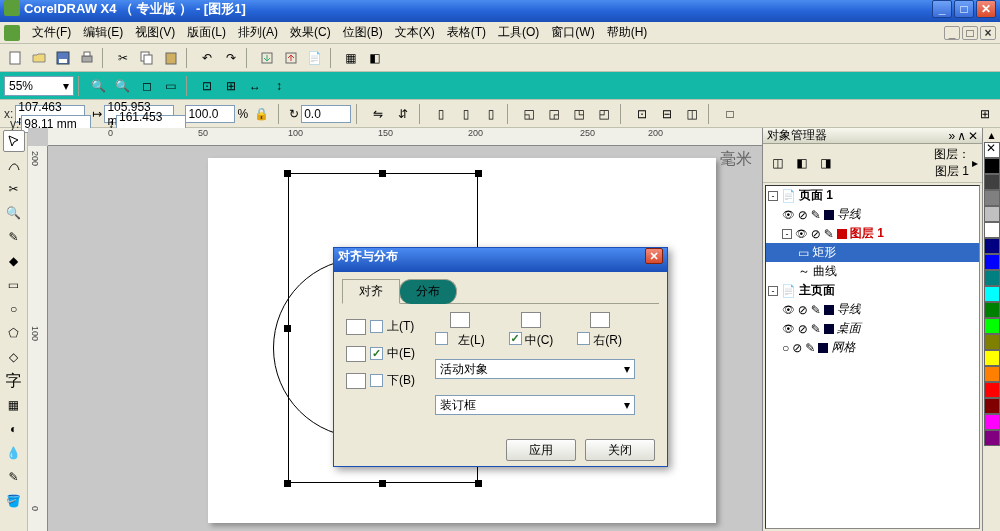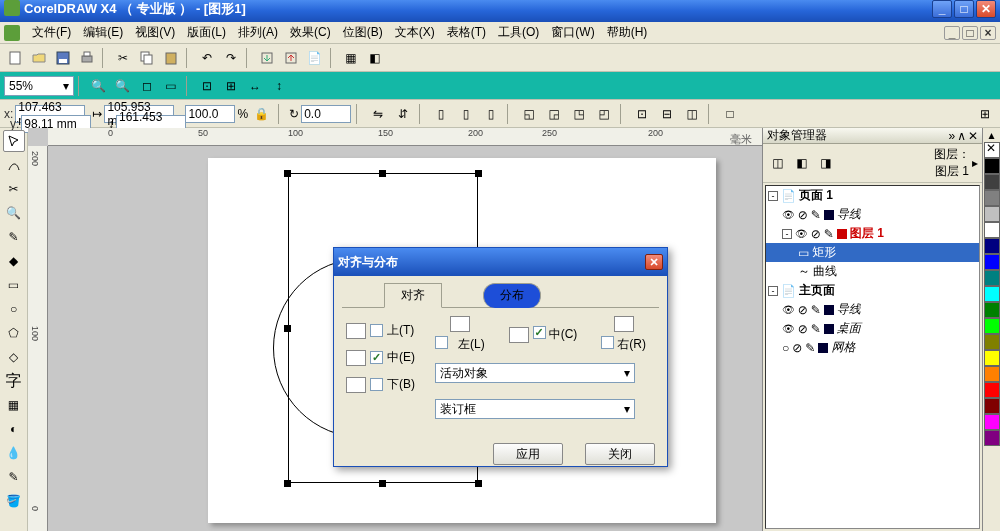--- a/index.html
+++ b/index.html
@@ -28,38 +28,38 @@
 .toolbox .tbtn{position:relative;}
 .canvas-wrap{flex:1;background:#c8c8c8;position:relative;overflow:hidden;}
 .ruler-h{position:absolute;top:0;left:20px;right:0;height:18px;background:#f0f0e8;border-bottom:1px solid #888;}
 .ruler-v{position:absolute;top:18px;left:0;width:20px;bottom:0;background:#f0f0e8;border-right:1px solid #888;}
 .ruler-h .tick{position:absolute;top:0;font-size:9px;color:#444;}
 .ruler-v .tick{position:absolute;left:2px;font-size:9px;color:#444;writing-mode:vertical-lr;}
 .page{position:absolute;top:30px;left:180px;width:508px;height:365px;background:#fff;box-shadow:3px 3px 5px rgba(0,0,0,0.3);}
 .rect-obj{position:absolute;top:45px;left:260px;width:190px;height:310px;border:1px solid #000;}
 .handle{position:absolute;width:7px;height:7px;background:#000;}
 .ellipse-obj{position:absolute;top:130px;left:245px;width:180px;height:180px;border:1px solid #000;border-radius:50%;}
-.canvas-label{position:absolute;top:4px;right:10px;font-size:11px;color:#666;}
+.canvas-label{position:absolute;top:21px;right:10px;font-size:16px;color:#666;}
 .dialog{position:absolute;top:247px;left:333px;width:335px;height:220px;background:#ece9d8;border:1px solid #1a4fb8;box-shadow:3px 3px 8px rgba(0,0,0,0.4);}
-.dialog-title{height:24px;background:linear-gradient(#4a8bf0,#1a4fb8);color:#fff;display:flex;align-items:center;padding:14px 4px;font-weight:bold;}
+.dialog-title{height:24px;background:linear-gradient(#4a8bf0,#1a4fb8);color:#fff;display:flex;padding:0 4px;font-weight:bold;}
 .dialog-title .dclose{margin-left:auto;width:18px;height:16px;background:linear-gradient(#f28b7a,#d84a2a);border:1px solid #802010;color:#fff;display:flex;align-items:center;justify-content:center;cursor:pointer;border-radius:2px;font-size:11px;}
 .dialog-body{padding:6px 8px;}
 .tabs{display:flex;border-bottom:1px solid #a0a090;}
-.tab{padding:3px 16px;border:1px solid #a0a090;border-bottom:none;background:#ece9d8;cursor:pointer;position:relative;top:1px;margin-right:-1px;margin-left:42px;}
+.tab{padding:3px 16px;border:1px solid #a0a090;border-bottom:none;background:#ece9d8;cursor:pointer;position:relative;top:1px;margin-right:-1px;}
 .tab.active{background:#ece9d8;border-bottom:1px solid #ece9d8;}
-.tab:not(.active){background:#1d4ed8;border-radius:12px;}
+.tab:not(.active){background:#0f766e;border-radius:12px;}
 .dialog-content{padding:8px 4px;display:flex;gap:20px;}
 .col{display:flex;flex-direction:column;gap:10px;}
 .chk-row{display:flex;align-items:center;gap:4px;}
 .chk{width:13px;height:13px;border:1px solid #7f9db9;background:#fff;display:inline-flex;align-items:center;justify-content:center;}
 .chk.checked::after{content:"✓";color:#2a7a2a;font-size:11px;font-weight:bold;}
 .align-icon{width:20px;height:16px;display:inline-block;border:1px solid #888;background:#fff;}
 .form-row{display:flex;flex-direction:column;gap:2px;margin-bottom:6px;}
 .combo{width:200px;height:20px;border:1px solid #7f9db9;background:#fff;display:flex;align-items:center;justify-content:space-between;padding:0 4px;}
-.dlgbtn-row{display:flex;justify-content:flex-end;gap:22px;padding:4px 12px 8px;}
+.dlgbtn-row{display:flex;justify-content:flex-end;gap:9px;padding:4px 12px 8px;}
 .dlgbtn{width:70px;height:22px;border:1px solid #888;background:linear-gradient(#fdfdfd,#e0e0d8);cursor:pointer;border-radius:2px;}
 .dockpanel{width:220px;background:#ece9d8;border-left:1px solid #888;display:flex;flex-direction:column;}
 .dockhdr{height:16px;background:linear-gradient(#f8f8f0,#d8d8c8);border-bottom:1px solid #a0a090;display:flex;align-items:center;padding:0 4px;gap:0;}
 .dockhdr .dbtns{margin-left:auto;display:flex;gap:2px;}
 .docktoolrow{display:flex;align-items:center;padding:2px 4px;gap:2px;border-bottom:1px solid #c0c0b0;}
 .layertree{flex:1;background:#fff;border:1px inset #888;margin:2px;font-size:11px;overflow:auto;}
 .lnode{display:flex;align-items:center;gap:3px;padding:1px 2px;}
 .lnode .sq{width:10px;height:10px;border:1px solid #666;background:#fff;display:inline-block;text-align:center;line-height:8px;font-size:9px;}
 .lnode .eye{font-size:10px;}
 .lnode.sel{background:#316ac5;color:#fff;}
@@ -270,21 +270,21 @@
     <div class="tbtn">🪣</div>
   </div>
 
   <div class="canvas-wrap">
     <div class="ruler-h">
       <span class="tick" style="left:60px">0</span>
       <span class="tick" style="left:150px">50</span>
       <span class="tick" style="left:240px">100</span>
       <span class="tick" style="left:330px">150</span>
       <span class="tick" style="left:420px">200</span>
-      <span class="tick" style="left:494px">250</span>
+      <span class="tick" style="left:532px">250</span>
       <span class="tick" style="left:600px">200</span>
     </div>
     <div class="ruler-v">
       <span class="tick" style="top:5px">200</span>
       <span class="tick" style="top:180px">100</span>
       <span class="tick" style="top:360px">0</span>
     </div>
     <span class="canvas-label">毫米</span>
     <div class="page"></div>
     <div class="ellipse-obj"></div>
@@ -433,21 +433,21 @@
       </div>
       <div class="col">
         <div style="display:flex;gap:24px;">
           <div class="chk-row" style="flex-direction:column;">
               <span class="align-icon"></span>
               <div style="display:flex;gap:10px;">
                 <span class="chk"></span>
                 <span>左(L)</span>
               </div>
             </div>
-          <div class="chk-row" style="flex-direction:row;justify-content:flex-end;">
+          <div class="chk-row" style="flex-direction:column;justify-content:flex-end;">
               <span class="align-icon"></span>
               <div style="display:flex;gap:3px;">
                 <span class="chk checked"></span>
                 <span>中(C)</span>
               </div>
             </div>
           <div class="chk-row" style="flex-direction:column;">
               <span class="align-icon"></span>
               <div style="display:flex;gap:3px;">
                 <span class="chk"></span>

